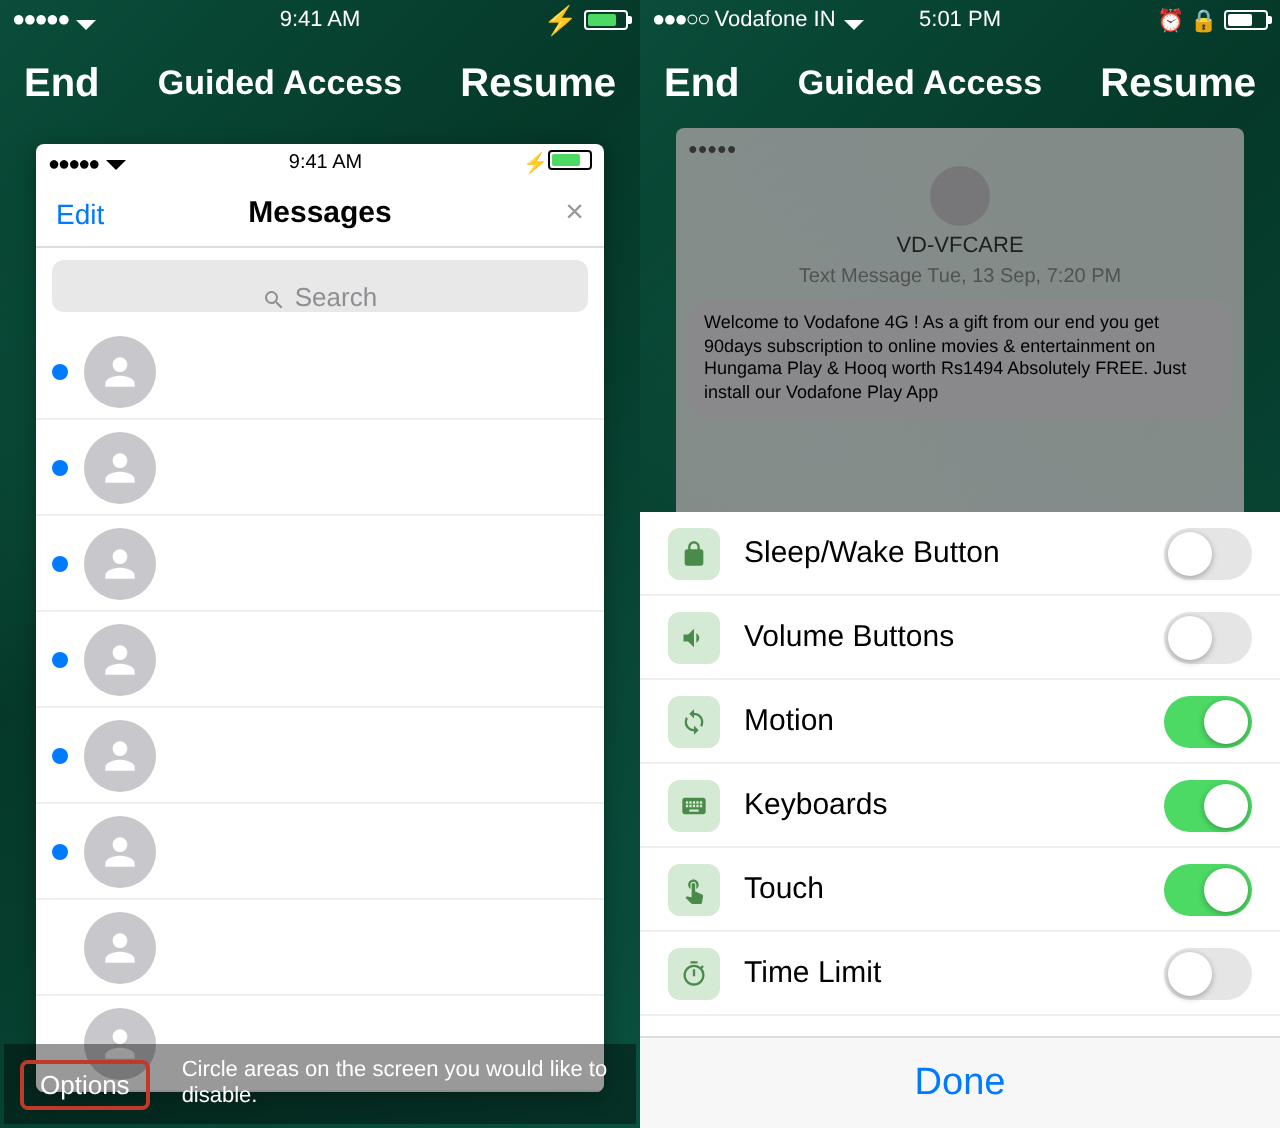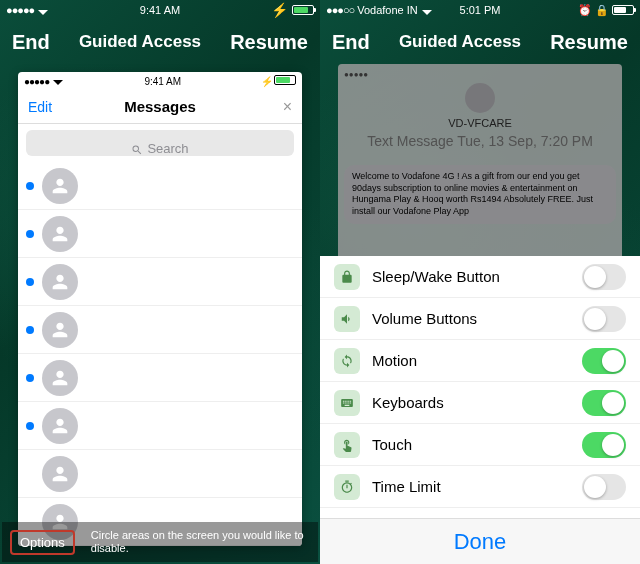--- a/index.html
+++ b/index.html
@@ -32,33 +32,33 @@
 .avatar{width:36px;height:36px;background:#c7c7cc;border-radius:50%;display:flex;align-items:center;justify-content:center;flex-shrink:0}
 .avatar svg{width:22px;height:22px;fill:#fff}
 .bottom-bar{position:absolute;bottom:2px;left:2px;right:2px;z-index:5;background:rgba(0,0,0,.4);height:40px;display:flex;align-items:center;padding:0 8px;gap:16px}
 .options-btn{border:2px solid #c0392b;border-radius:4px;padding:3px 8px;color:#fff;font-size:13px}
 .hint-text{color:#fff;font-size:11px;line-height:1.2}
 
 .dim-overlay{position:absolute;inset:64px 18px auto 18px;height:210px;background:rgba(255,255,255,.85);border-radius:4px;filter:brightness(.6);z-index:2;overflow:hidden;font-size:10px;color:#555}
 .dim-inner{padding:6px;text-align:center}
 .dim-av{width:30px;height:30px;background:#c7c7cc;border-radius:50%;margin:4px auto}
 .dim-name{font-size:11px;color:#333;margin-bottom:4px}
-.dim-meta{font-size:14px;color:#888;margin-bottom:16px}
+.dim-meta{font-size:10px;color:#888;margin-bottom:6px}
 .dim-bubble{background:#e5e5ea;border-radius:10px;padding:6px 8px;font-size:9px;color:#000;text-align:left;line-height:1.3}
 .options-panel{position:absolute;left:0;right:0;bottom:0;z-index:10;background:#f7f7f7;border-top-left-radius:10px;border-top-right-radius:10px;height:308px;display:flex;flex-direction:column}
 .opt-list{flex:1;background:#fff}
 .opt-row{height:42px;display:flex;align-items:center;padding:0 14px;gap:12px;border-bottom:1px solid #eee}
 .opt-icon{width:26px;height:26px;background:#d4ead4;border-radius:6px;display:flex;align-items:center;justify-content:center;color:#4a8a4a;flex-shrink:0}
 .opt-icon svg{width:14px;height:14px;fill:currentColor}
 .opt-label{flex:1;font-size:15px;color:#000}
 .switch{width:44px;height:26px;background:#e5e5e5;border-radius:13px;position:relative;flex-shrink:0}
 .switch.on{background:#4cd964}
 .knob{position:absolute;top:2px;left:2px;width:22px;height:22px;background:#fff;border-radius:50%;box-shadow:0 1px 3px rgba(0,0,0,.3)}
 .switch.on .knob{left:auto;right:2px}
-.done-bar{height:46px;display:flex;align-items:center;justify-content:center;color:#007aff;font-size:22px;border-top:1px solid #ddd;background:#f7f7f7}
+.done-bar{height:46px;display:flex;align-items:center;justify-content:center;color:#007aff;font-size:19px;border-top:1px solid #ddd;background:#f7f7f7}
 .wifi-ico{display:inline-block;width:12px;height:10px;position:relative}
 .wifi-ico::before{content:'';position:absolute;left:50%;bottom:0;transform:translateX(-50%);border:5px solid transparent;border-top-color:#fff;border-bottom:0}
 .dark .wifi-ico::before{border-top-color:#000}
 .plus-ico{font-size:14px;color:#fff}
 </style>
 </head>
 <body>
 
 <div class="phone">
   <div class="status-bar">

